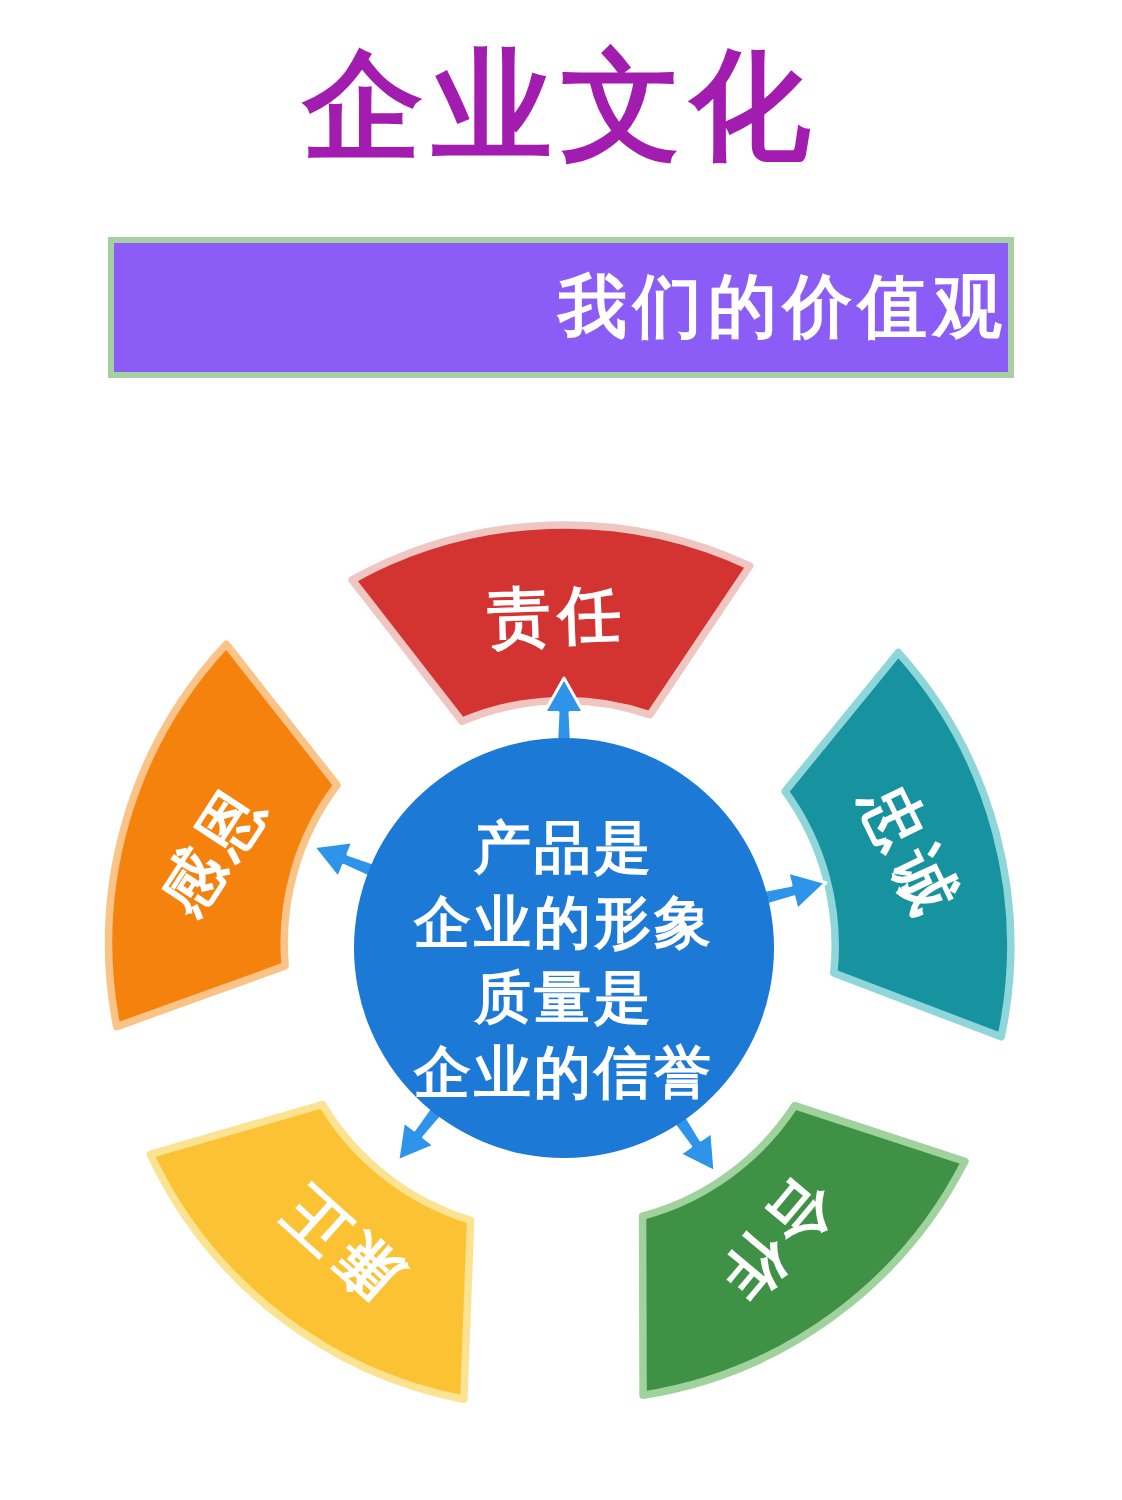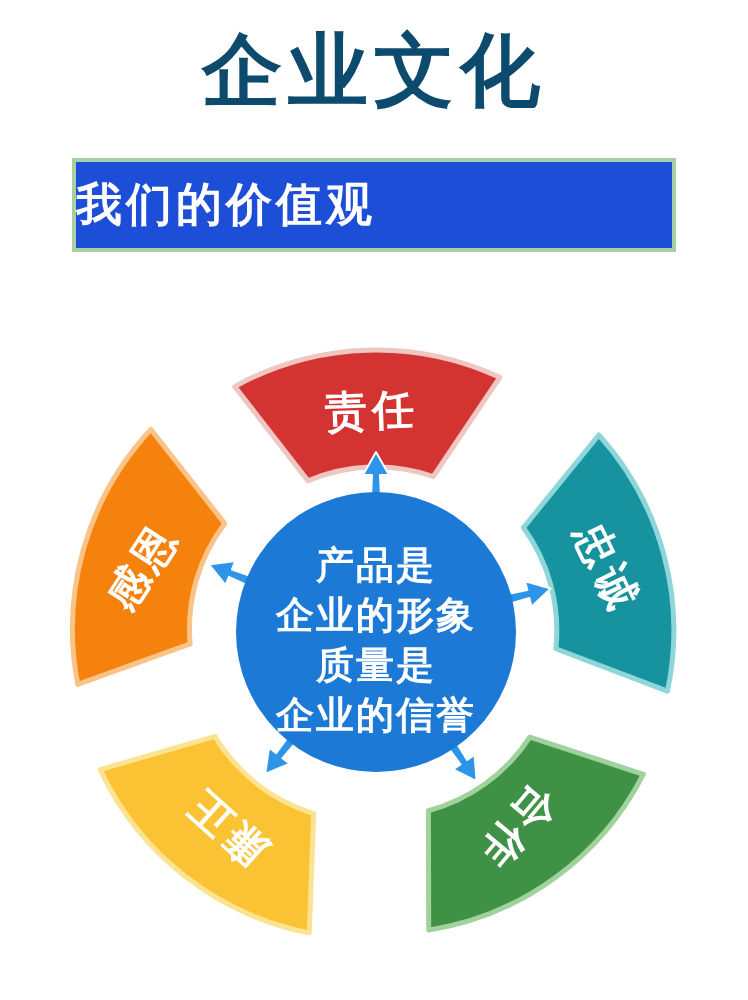--- a/index.html
+++ b/index.html
@@ -10,31 +10,31 @@
     overflow:hidden;
     font-family:"Liberation Sans", sans-serif;
   }
   .page-title{
     position:absolute;
     left:0; top:18px; width:748px;
     text-align:center;
     font-size:80px;
     font-weight:bold;
     letter-spacing:6px;
-    color:#0c4a6e;
+    color:#a21caf;
   }
   .banner{
     position:absolute;
     left:72px; top:158px;
     width:596px; height:86px;
-    background:#1d4ed8;
+    background:#8b5cf6;
     border:4px solid #a6d0a4;
     display:flex;
     align-items:center;
-    justify-content:flex-start;
+    justify-content:flex-end;
   }
   .banner-text{
     color:#ffffff;
     font-size:46px;
     font-weight:bold;
     letter-spacing:4px;
   }
   svg{position:absolute;left:0;top:326px;}
   .seg{stroke-width:5;stroke-linejoin:round;}
   .seg-red{stroke:#f0c6c2;}

